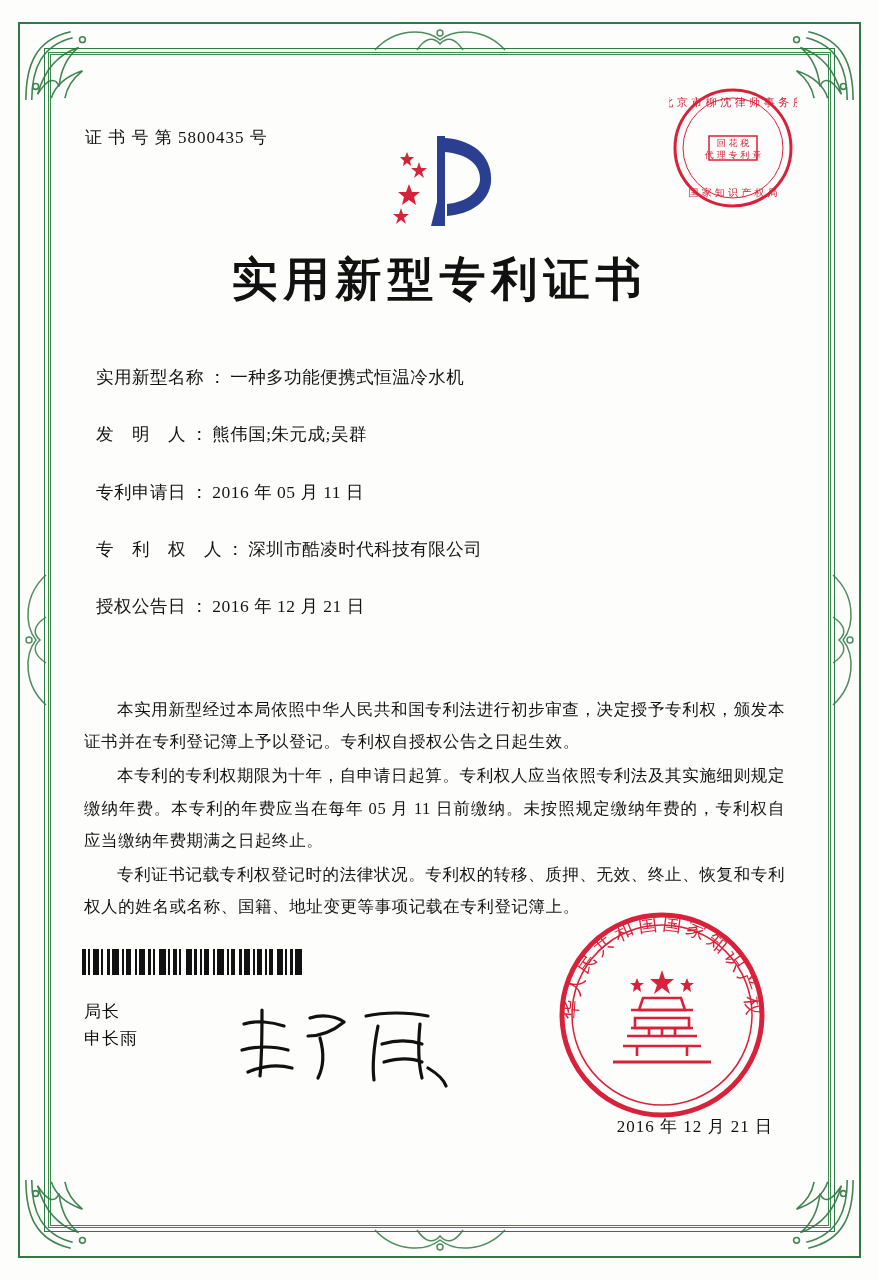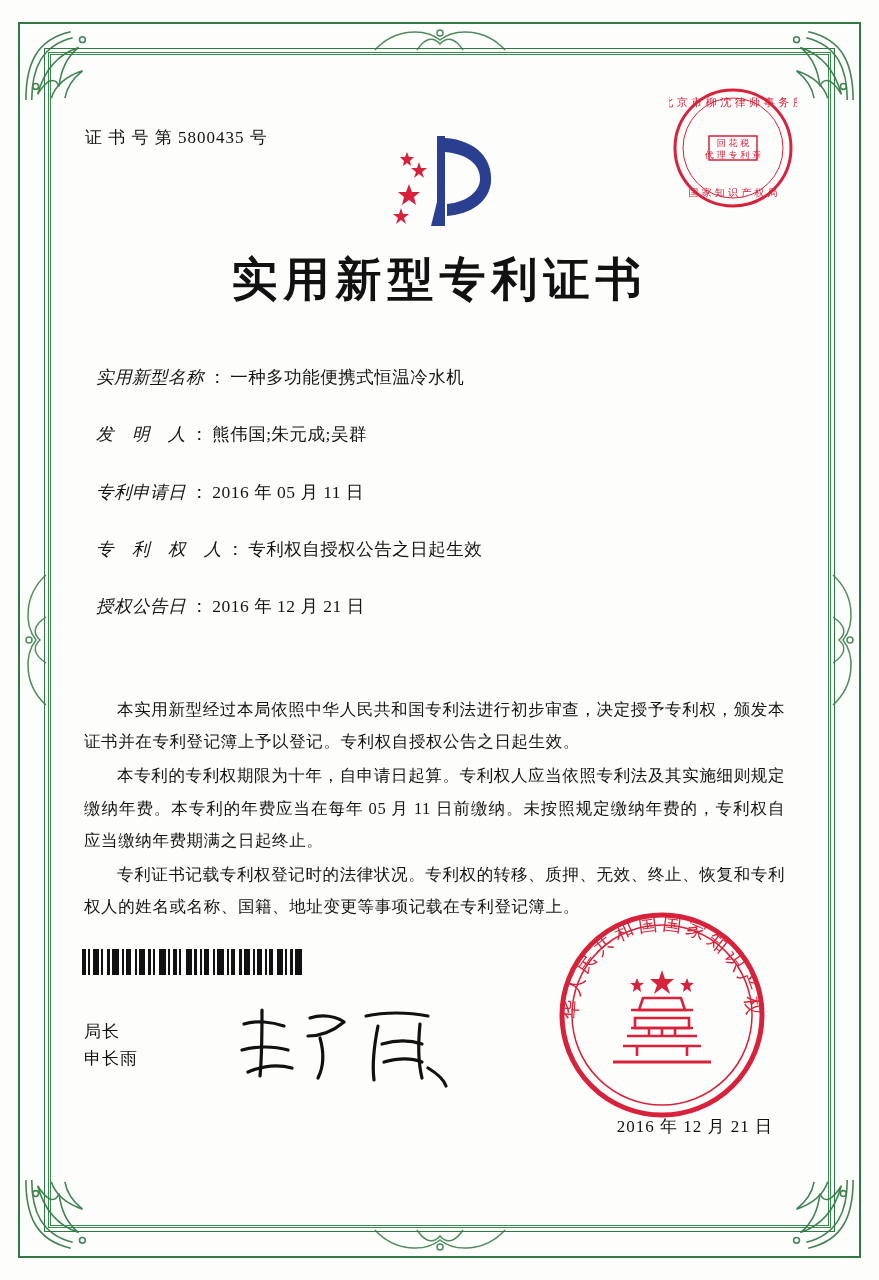--- a/index.html
+++ b/index.html
@@ -120,21 +120,20 @@
   .field-row {
     font-size: 17.5px;
     line-height: 1.5;
     margin-bottom: 31px;
     color: #141414;
     white-space: nowrap;
   }
   .field-label {
     display: inline-block;
     letter-spacing: 0.5px;
-    font-style: italic;
   }
   .field-value { letter-spacing: 0.5px; }
 
   .paragraphs {
     position: absolute;
     left: 24px;
     right: 18px;
     top: 630px;
     font-size: 16.5px;
     line-height: 1.95;
@@ -155,21 +154,21 @@
     width: 260px;
     height: 26px;
     display: flex;
     align-items: stretch;
   }
   .barcode i { display: block; background: #111; height: 100%; }
 
   .signature-block {
     position: absolute;
     left: 24px;
-    top: 954px;
+    top: 934px;
     font-size: 17px;
     line-height: 1.6;
     letter-spacing: 1px;
     color: #111;
   }
   .handwriting {
     position: absolute;
     left: 172px;
     top: 938px;
     width: 230px;
@@ -344,21 +343,21 @@
         <span class="field-value">熊伟国;朱元成;吴群</span>
       </div>
       <div class="field-row">
         <span class="field-label">专利申请日</span>
         <span>：</span>
         <span class="field-value">2016 年 05 月 11 日</span>
       </div>
       <div class="field-row">
         <span class="field-label">专　利　权　人</span>
         <span>：</span>
-        <span class="field-value">专利权自授权公告之日起生效</span>
+        <span class="field-value">深圳市酷凌时代科技有限公司</span>
       </div>
       <div class="field-row">
         <span class="field-label">授权公告日</span>
         <span>：</span>
         <span class="field-value">2016 年 12 月 21 日</span>
       </div>
     </div>
 
     <div class="paragraphs">
       <p>本实用新型经过本局依照中华人民共和国专利法进行初步审查，决定授予专利权，颁发本证书并在专利登记簿上予以登记。专利权自授权公告之日起生效。</p>

